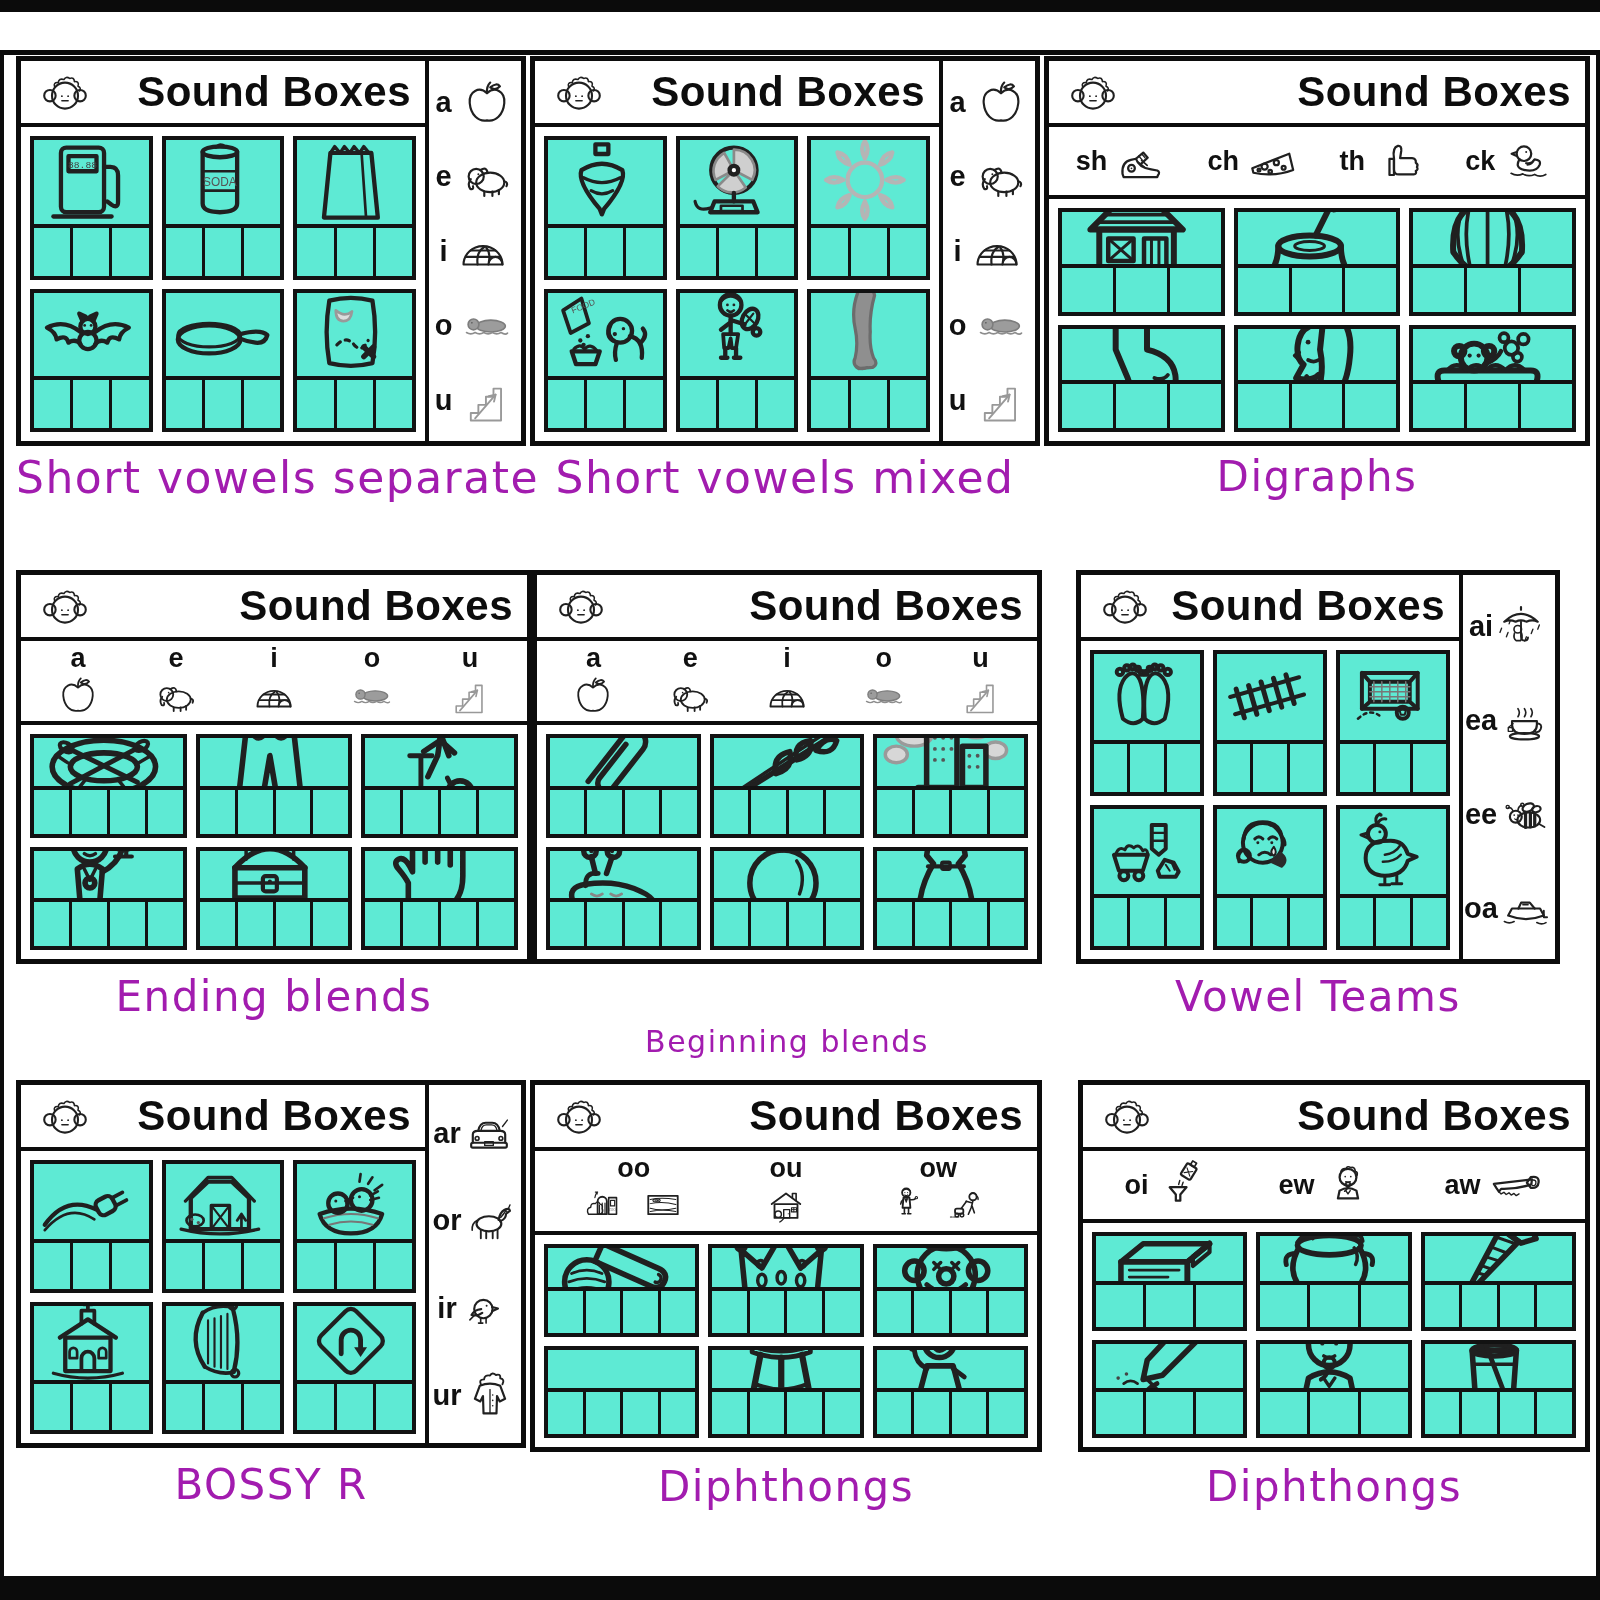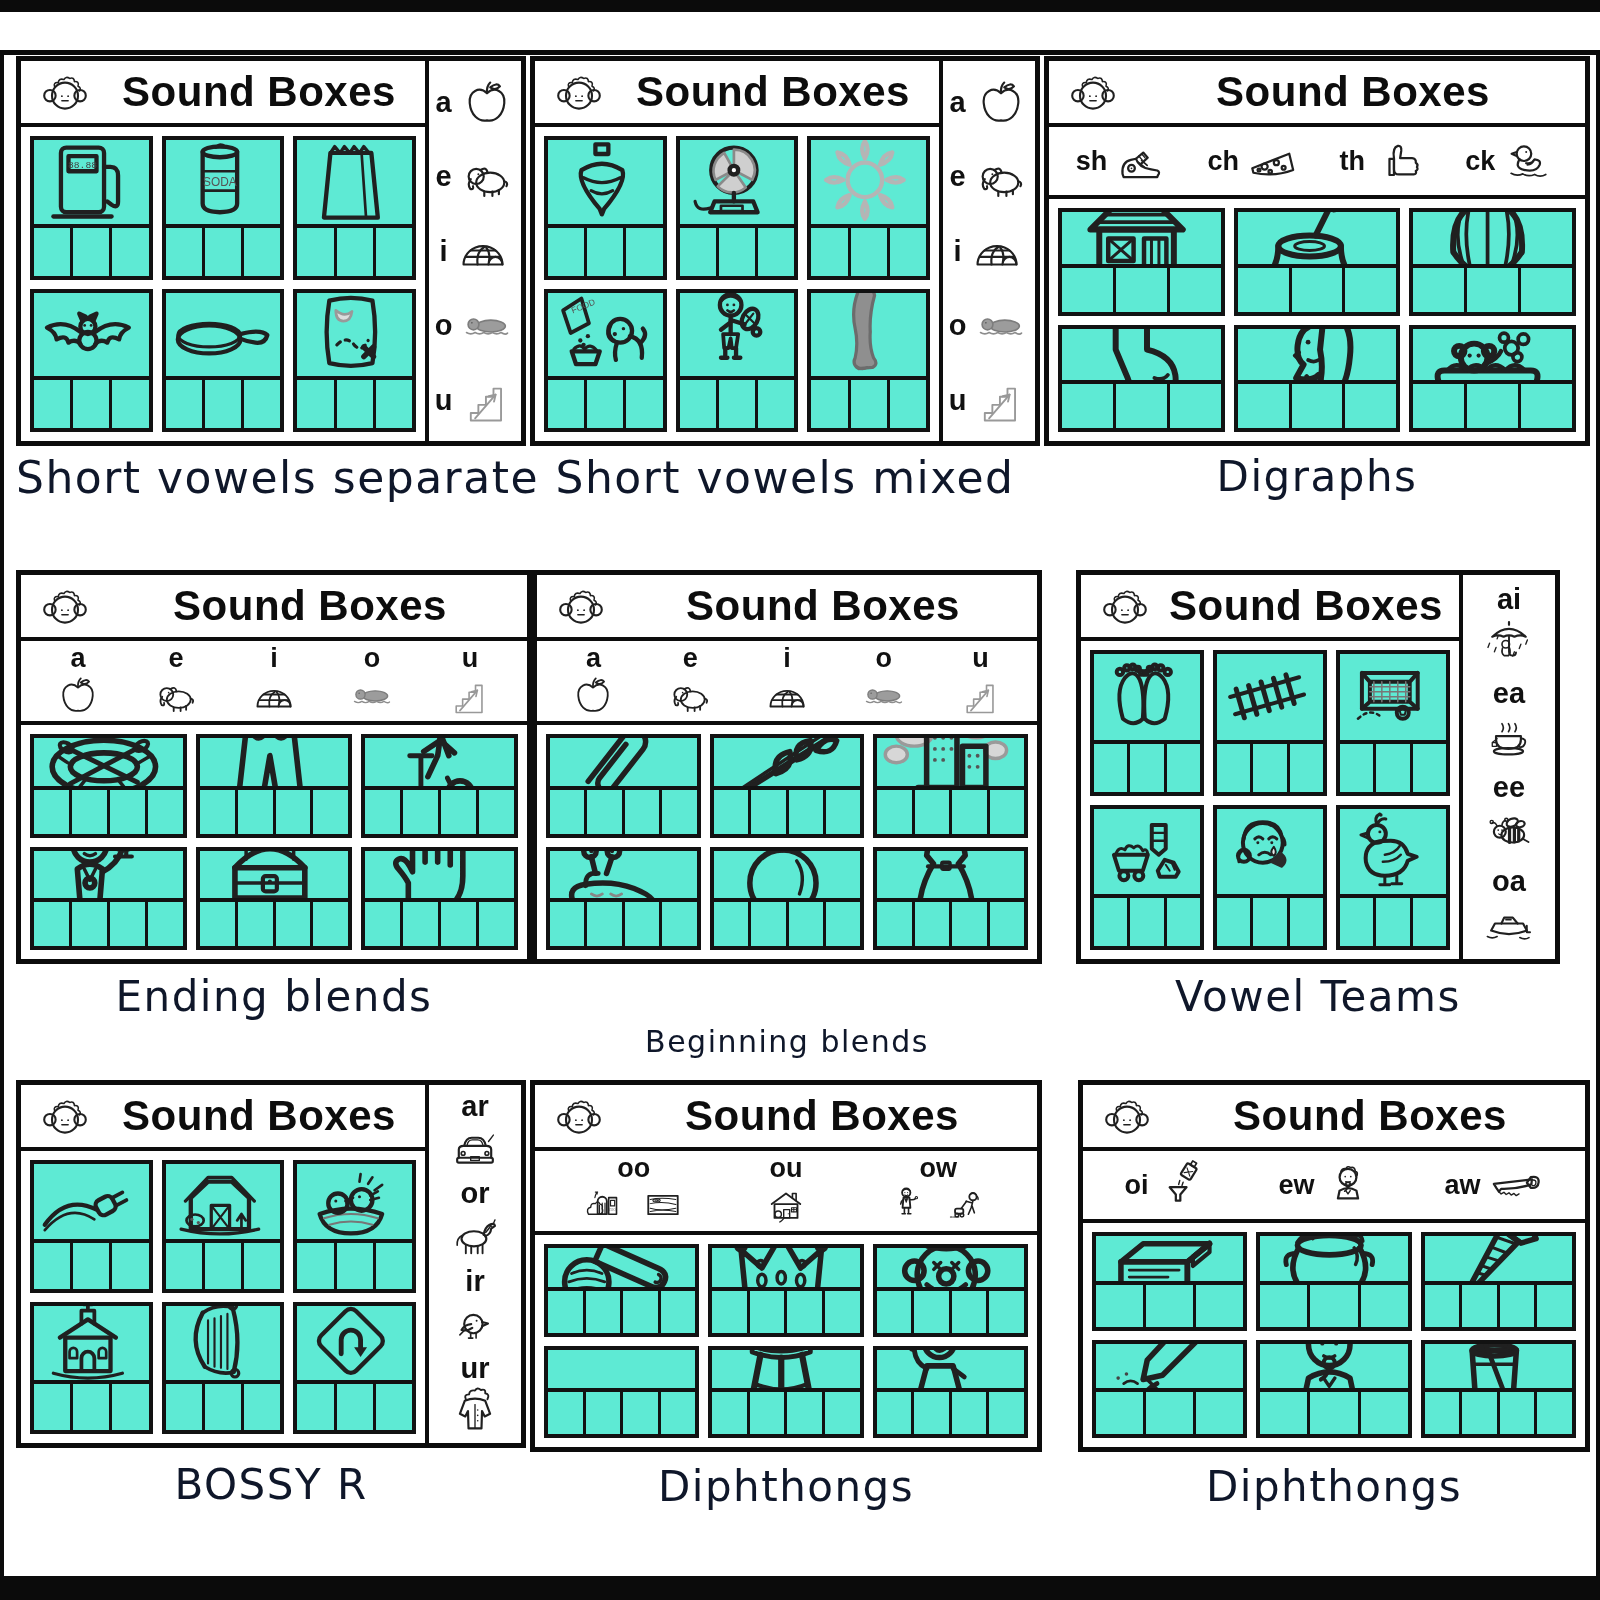--- a/index.html
+++ b/index.html
@@ -8,46 +8,46 @@
   .bar{position:absolute;background:#0b0b0b;}
   .panel{position:absolute;border:5px solid #0c0c0c;background:#fff;display:flex;box-sizing:border-box;}
   .panel.cols{flex-direction:column;}
   .pmain{flex:1;display:flex;flex-direction:column;min-width:0;}
   .pside{width:96px;border-left:4px solid #0c0c0c;display:flex;flex-direction:column;
          justify-content:space-around;align-items:center;padding:4px 2px;box-sizing:border-box;}
   .phead{height:62px;flex:0 0 62px;border-bottom:4px solid #0c0c0c;display:flex;align-items:center;
          gap:12px;padding:0 14px;}
   .monkey{width:60px;height:52px;flex:0 0 60px;}
   .monkey svg{width:100%;height:100%;}
-  .ptitle{flex:1;text-align:center;font-weight:bold;font-size:42px;letter-spacing:0.5px;color:#0d0d0d;
+  .ptitle{flex:1;text-align:right;font-weight:bold;font-size:42px;letter-spacing:0.5px;color:#0d0d0d;
           font-family:"Liberation Sans",sans-serif;white-space:nowrap;}
   .pstrip{border-bottom:4px solid #0c0c0c;display:flex;align-items:center;justify-content:space-around;
           padding:2px 8px;}
   .strip-inline{height:64px;flex:0 0 64px;text-align:center;}
   .strip-top{height:76px;flex:0 0 76px;}
   .sgroup{display:flex;align-items:center;gap:5px;}
   .sgroup.top{flex-direction:column;gap:0px;}
   .sglabel{font-weight:bold;font-size:27px;color:#111;line-height:1;}
   .sgicons{display:flex;align-items:center;gap:6px;}
   .sgicons .ic{width:52px;height:46px;}
   .strip-inline .sgicons .ic{width:58px;height:56px;}
   .ic svg{width:100%;height:100%;}
   .sitem{display:flex;align-items:center;gap:7px;}
-  .sitem.top{flex-direction:column;gap:0;}
+  .sitem.top{flex-direction:row;gap:0;}
   .sitem .slabel{font-weight:bold;font-size:29px;color:#111;line-height:1.05;}
   .sitem .ic{width:56px;height:54px;}
   .cards{flex:1;display:grid;grid-template-columns:repeat(3,1fr);gap:9px;padding:9px;min-height:0;}
   .card{border:4px solid #121212;display:flex;flex-direction:column;min-height:0;background:#5eead4;}
   .pic{flex:1;display:flex;align-items:center;justify-content:center;min-height:0;overflow:hidden;}
   .pic svg{height:94%;width:94%;}
   .boxrow{border-top:4px solid #121212;display:flex;flex:0 0 auto;}
   .cell{flex:1;border-left:3px solid #121212;}
   .cell:first-child{border-left:none;}
   .caption{position:absolute;text-align:center;font-family:"DejaVu Sans",sans-serif;
-           font-size:43px;color:#0f172a;letter-spacing:1.5px;white-space:nowrap;}
+           font-size:43px;color:#a21caf;letter-spacing:1.5px;white-space:nowrap;}
 </style>
 </head>
 <body>
 
 <div id="page">
   <div class="bar" style="left:0;top:0;width:1600px;height:12px;"></div>
   <div class="bar" style="left:0;top:50px;width:1600px;height:5px;"></div>
   <div class="bar" style="left:0;top:50px;width:4px;height:1550px;"></div>
   <div class="bar" style="left:1596px;top:50px;width:4px;height:1550px;"></div>
   <div class="bar" style="left:0;top:1576px;width:1600px;height:24px;"></div>

